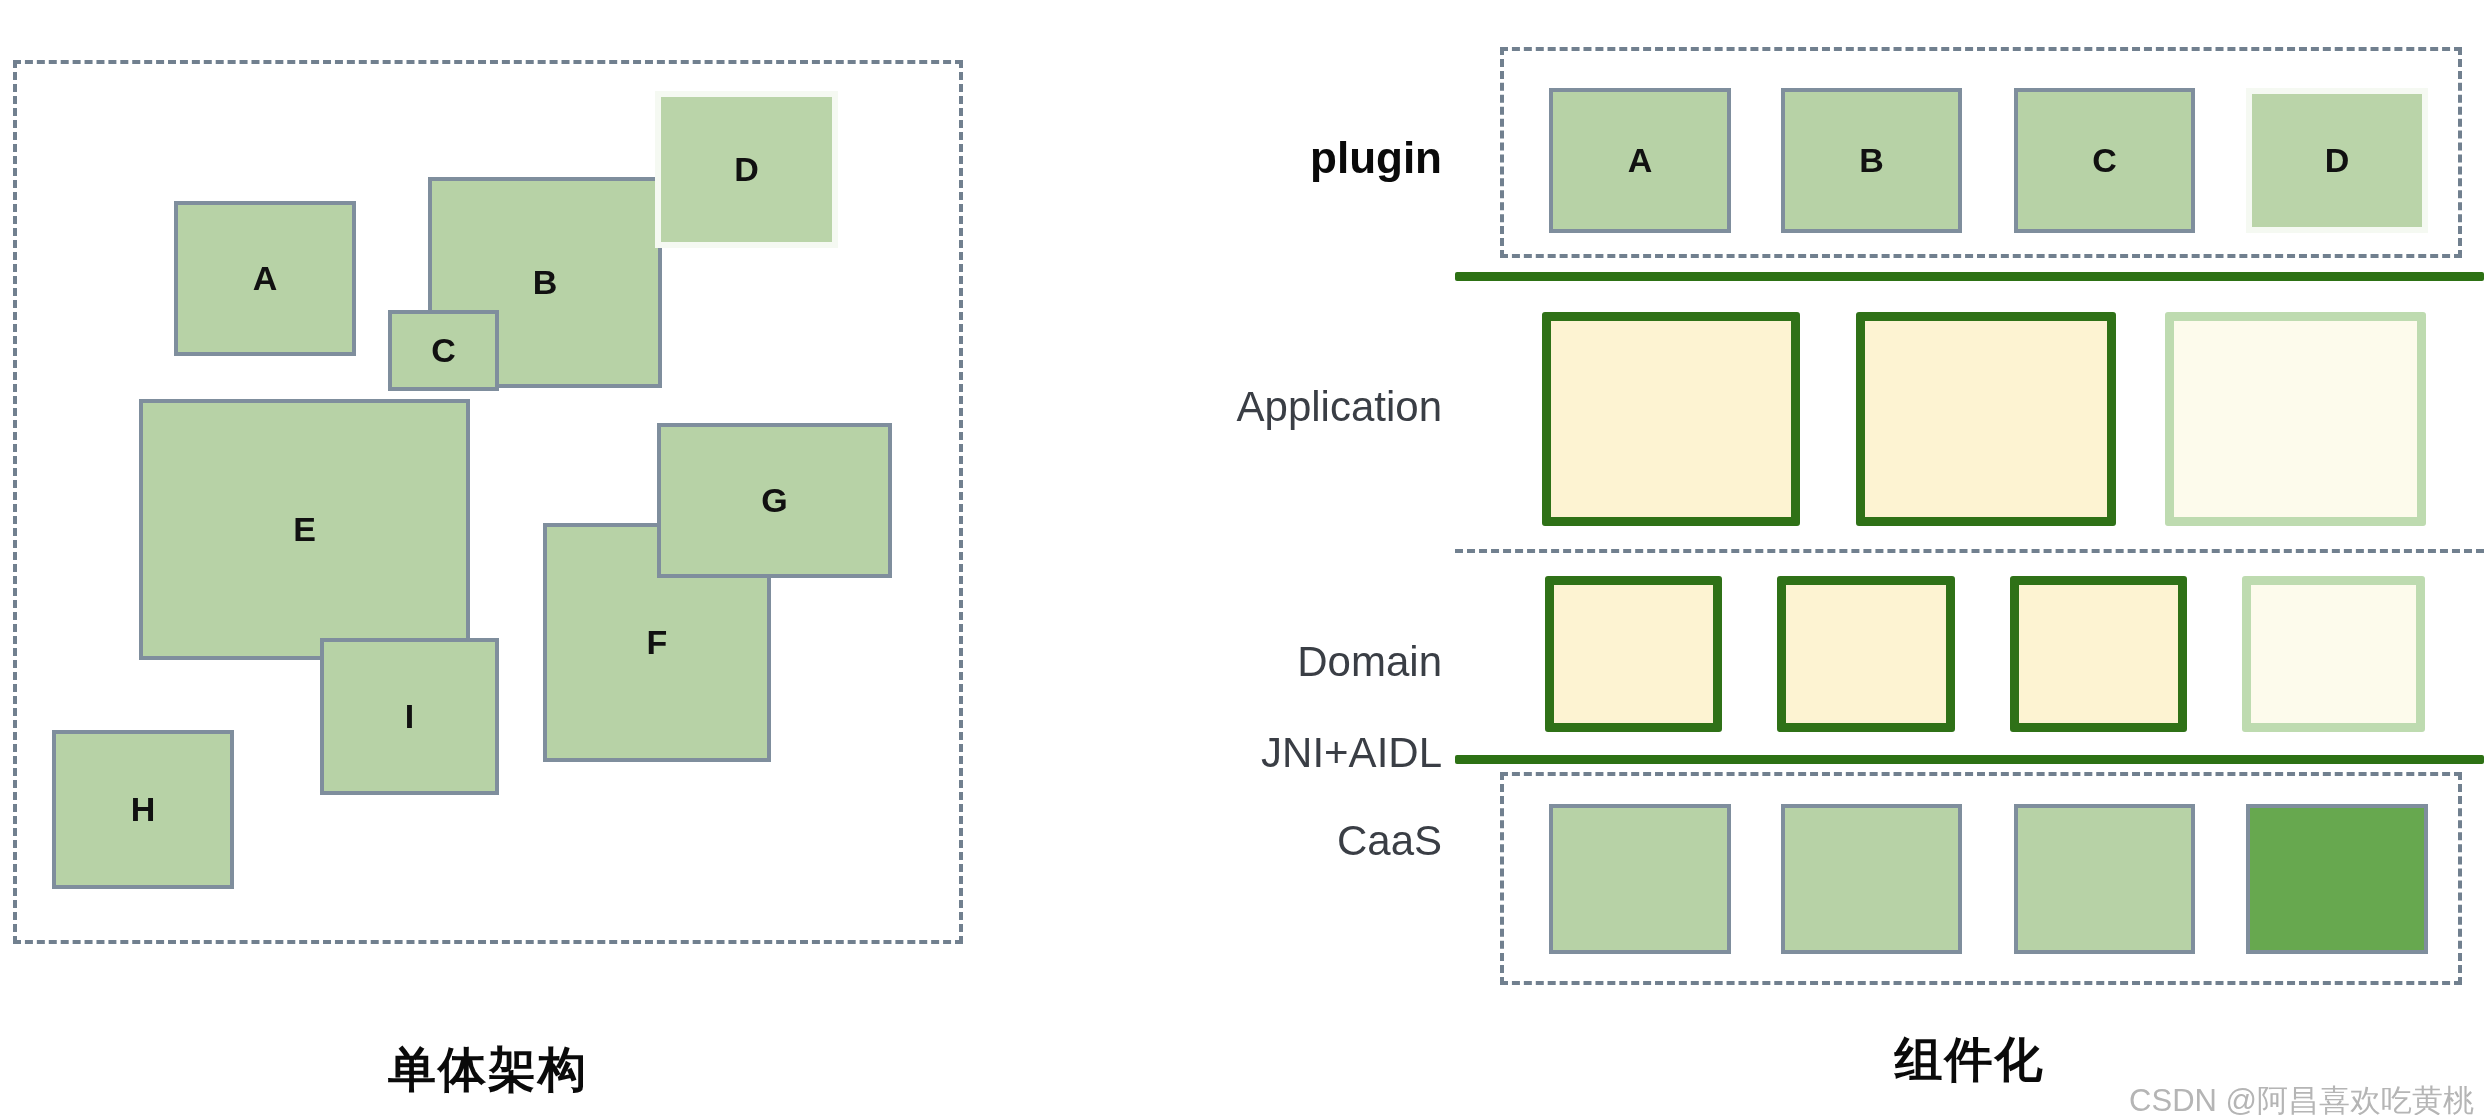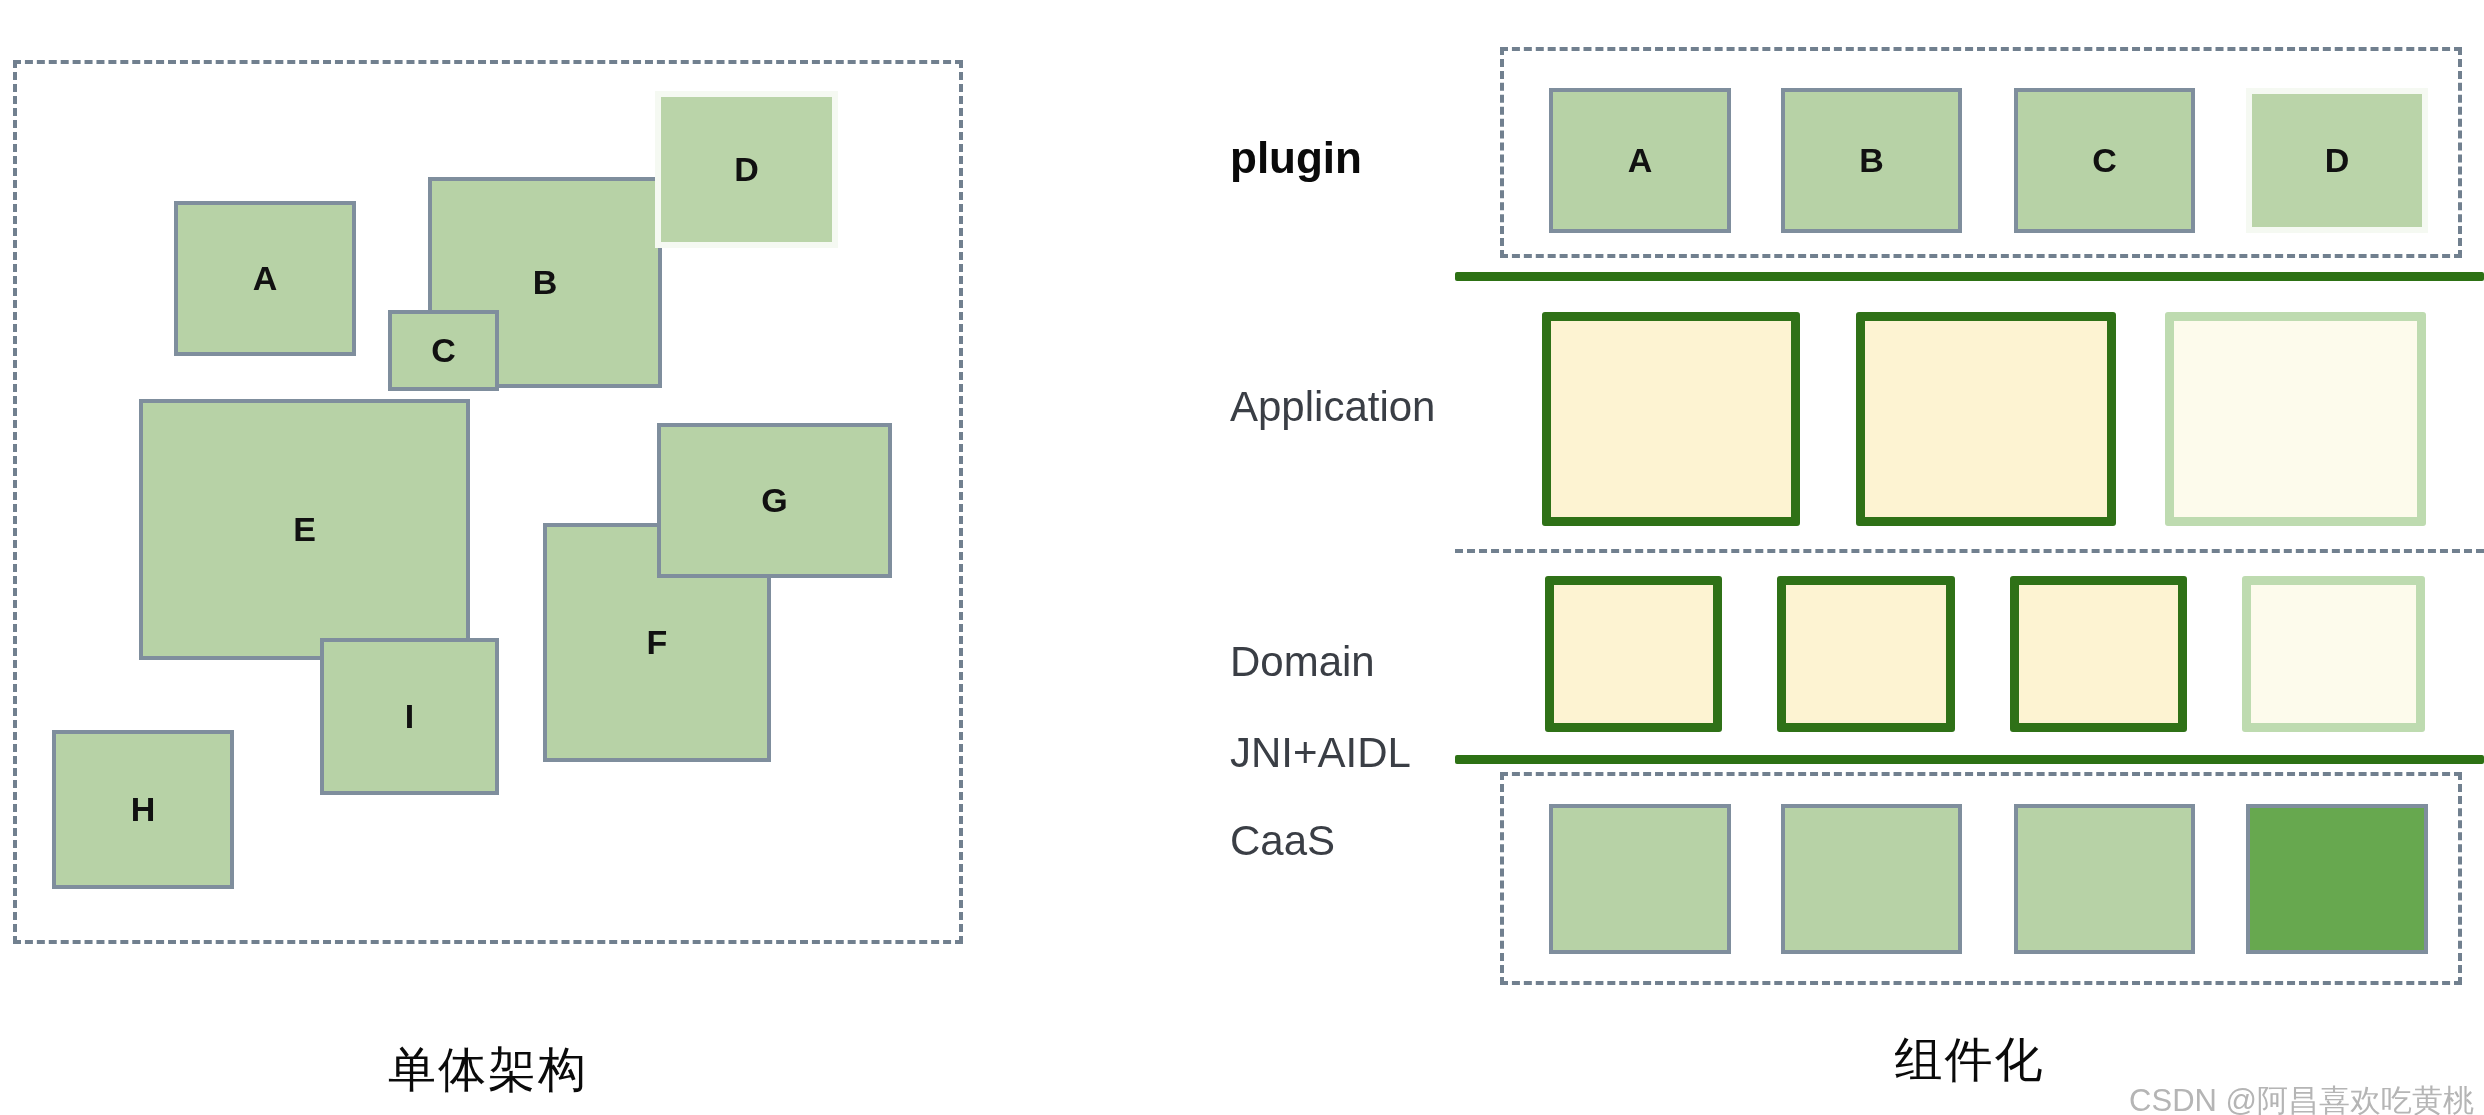--- a/index.html
+++ b/index.html
@@ -20,26 +20,26 @@
     background:#b7d2a6;border:4px solid #7f8e9d;
     display:flex;align-items:center;justify-content:center;
     font-weight:bold;font-size:34px;color:#111;
   }
   .gbox.noborder{
     border:6px solid rgba(255,255,255,0.85);
     background:#bad4a9;
   }
   .caption{
     position:absolute;text-align:center;
-    font-weight:normal;font-size:48px;color:#0a0a0a;
+    font-weight:bold;font-size:48px;color:#0a0a0a;
     letter-spacing:2px;
   }
   
   .row-label{
-    position:absolute;left:1230px;width:212px;text-align:left;
+    position:absolute;left:1230px;width:212px;text-align:right;
     font-size:42px;color:#3a3e45;white-space:nowrap;
   }
   .row-label.bold{font-weight:bold;color:#0a0a0a;font-size:44px;}
   .dash-container{
     position:absolute;box-sizing:border-box;
     border:4px dashed #71808f;background:#ffffff;
   }
   .green-rule{
     position:absolute;height:9px;background:#2d7114;border-radius:2px;
   }

